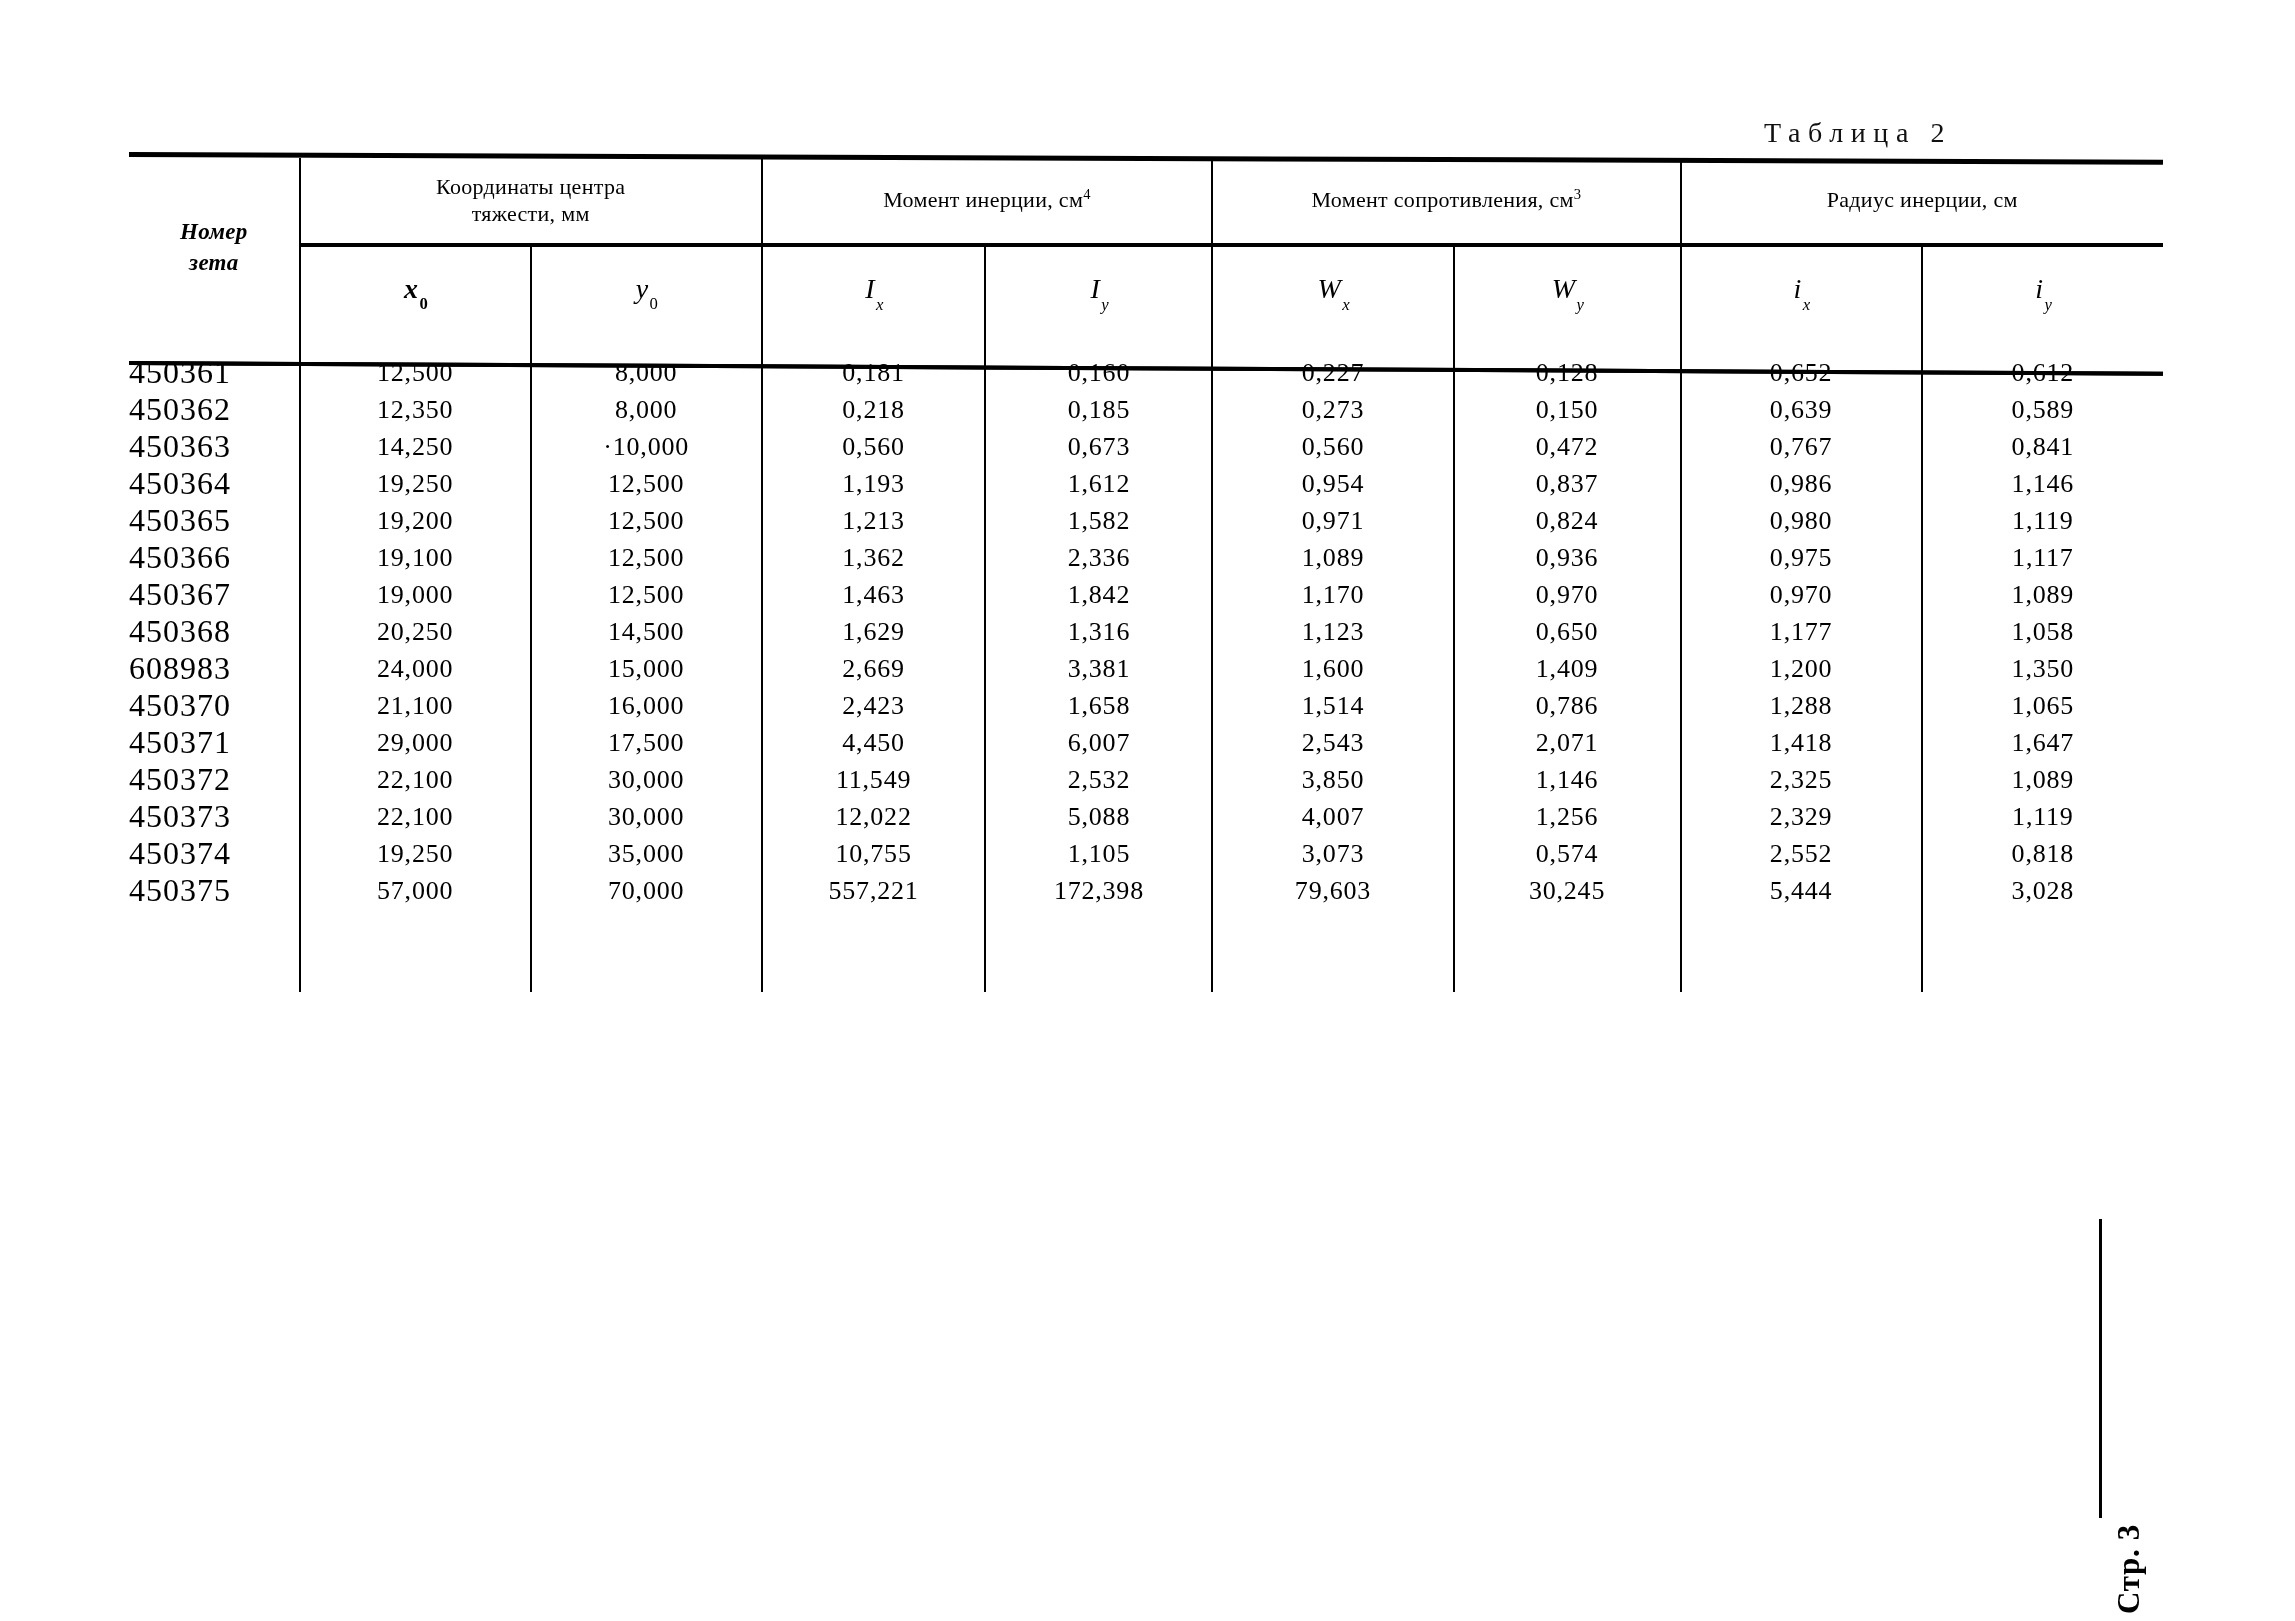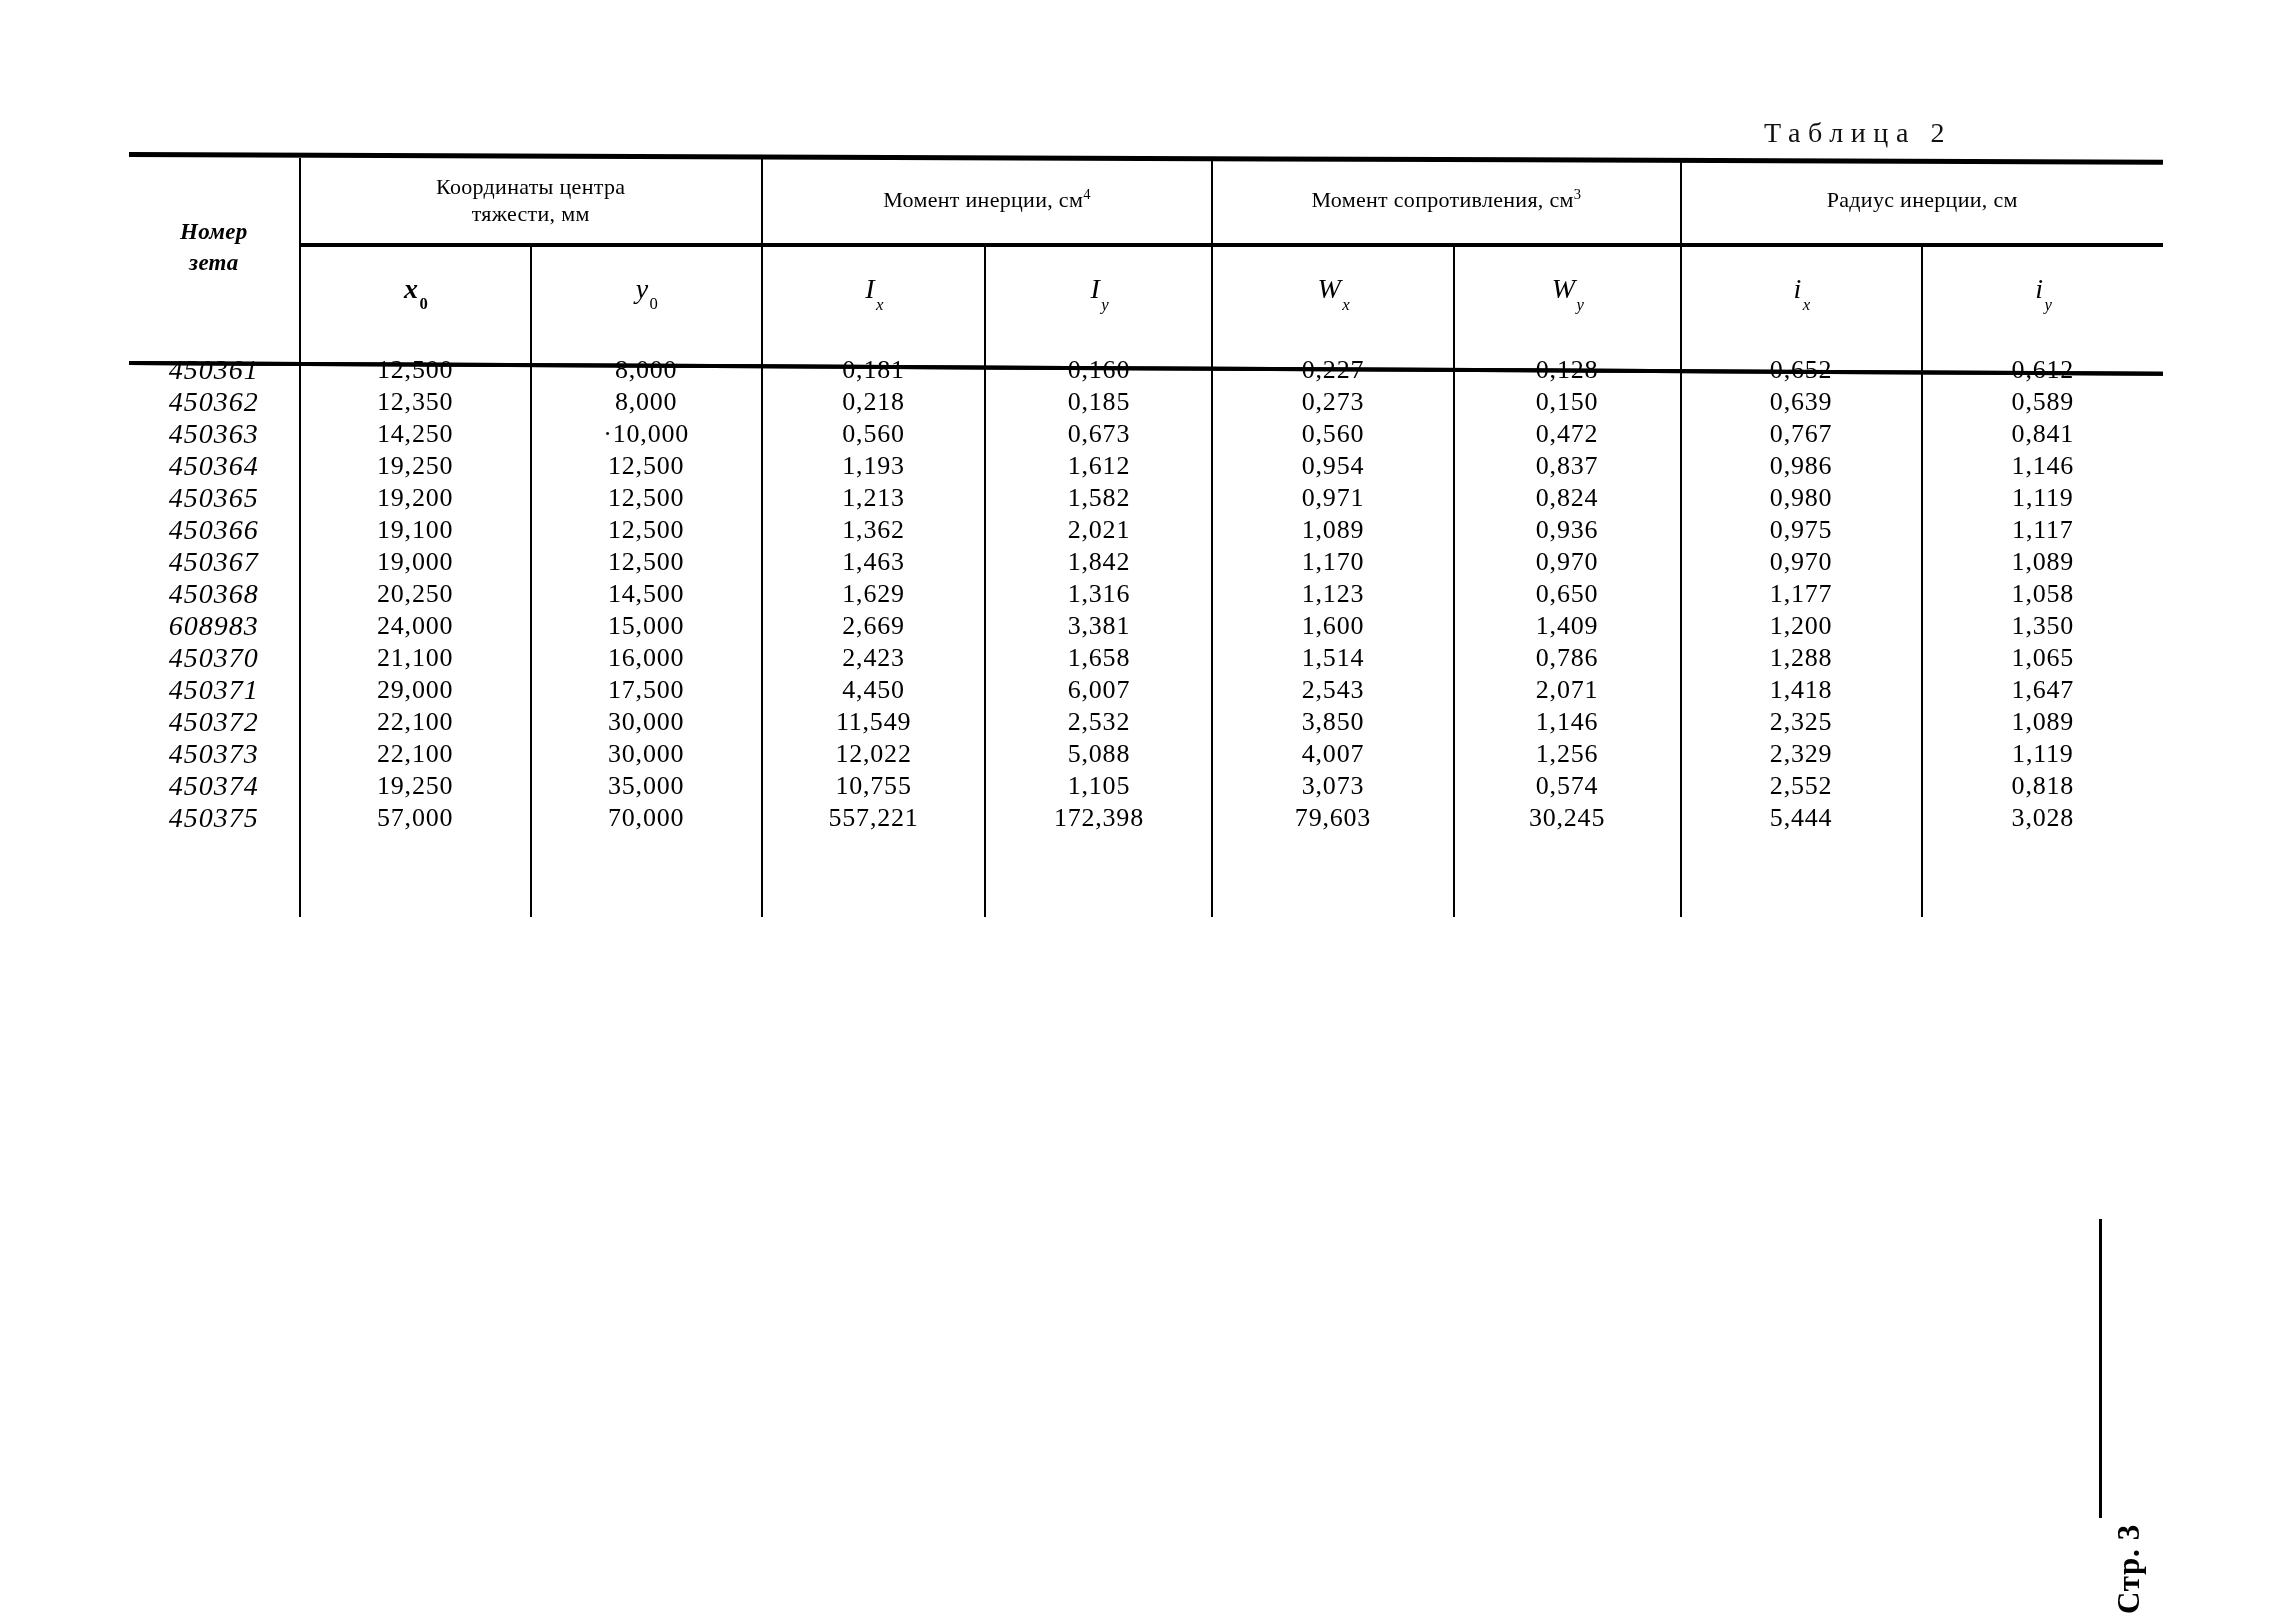--- a/index.html
+++ b/index.html
@@ -145,24 +145,23 @@
   
   td.num {
     text-align: center;
     height: 27.4px;
     font-size: 26px;
     letter-spacing: 0.8px;
     white-space: nowrap;
     font-family: "Liberation Serif", "DejaVu Serif", serif;
   }
   td.idnum {
-    text-align: center;
-    font-size: 28px;
+    text-align: left;
+    font-size: 32px;
     letter-spacing: 1px;
-    font-style: italic;
   }
 
   tbody tr:first-child td { padding-top: 18px; }
 
   
   tr.filler td { height: 83px; }
 
   
   .footer-rot {
     position: absolute;
@@ -314,21 +313,21 @@
           <td class="num vline-l">0,971</td>
           <td class="num vline-l">0,824</td>
           <td class="num vline-l">0,980</td>
           <td class="num vline-l">1,119</td>
         </tr>
         <tr>
           <td class="num idnum">450366</td>
           <td class="num vline-l">19,100</td>
           <td class="num vline-l">12,500</td>
           <td class="num vline-l">1,362</td>
-          <td class="num vline-l">2,021</td>
+          <td class="num vline-l">2,336</td>
           <td class="num vline-l">1,089</td>
           <td class="num vline-l">0,936</td>
           <td class="num vline-l">0,975</td>
           <td class="num vline-l">1,117</td>
         </tr>
         <tr>
           <td class="num idnum">450367</td>
           <td class="num vline-l">19,000</td>
           <td class="num vline-l">12,500</td>
           <td class="num vline-l">1,463</td>

